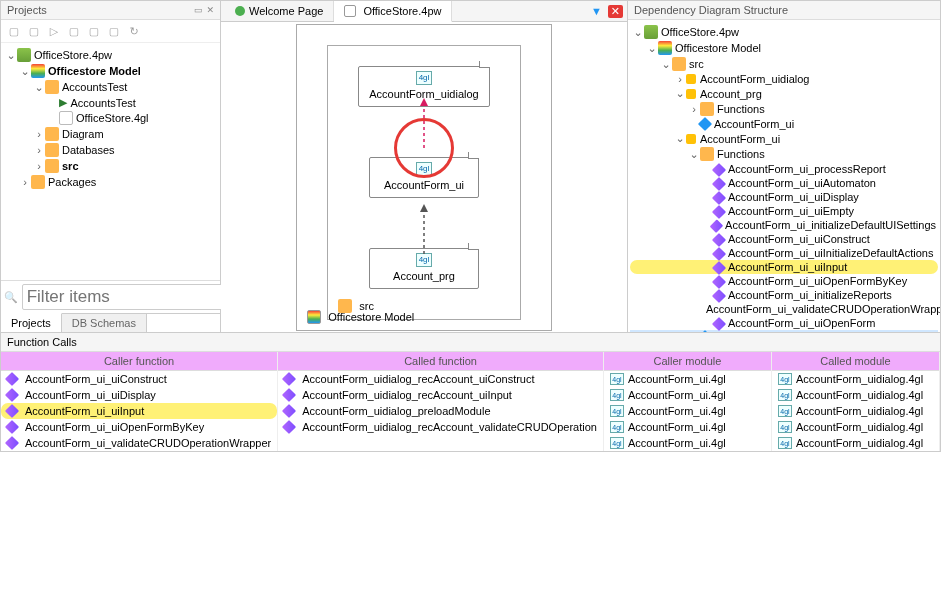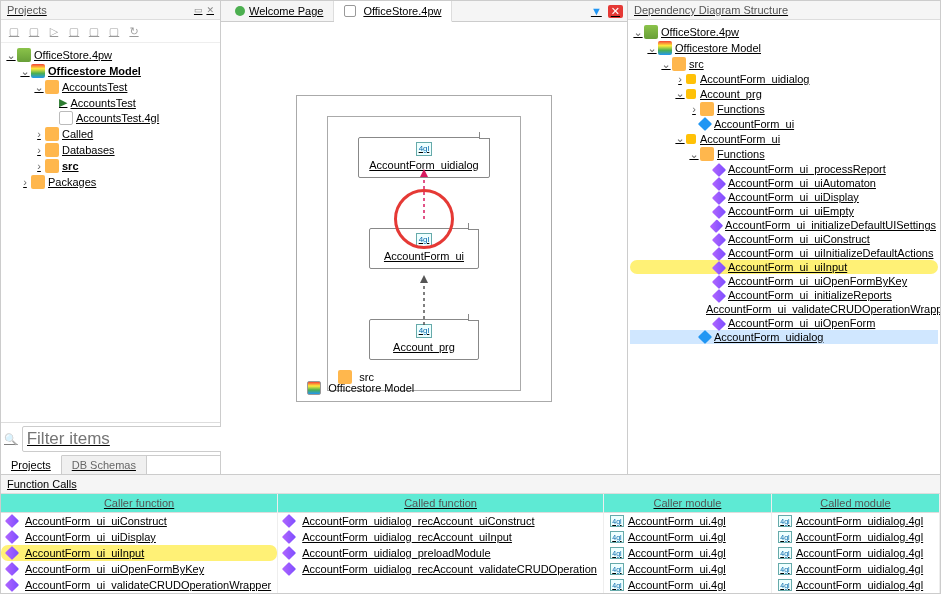--- a/index.html
+++ b/index.html
@@ -1,17 +1,17 @@
 <!DOCTYPE html>
 <html><head>
 <meta charset="utf-8">
 <style>
 * { box-sizing: border-box; font-family: "Segoe UI", Tahoma, sans-serif; font-size: 11px; }
 body { margin: 0; padding: 0; background: #fff; color: #000; user-select: none; }
-.app { display: flex; flex-direction: column; width: 941px; height: 594px; border: 1px solid #ccc; text-decoration: underline; }
+.app { display: flex; flex-direction: column; width: 941px; height: 452px; border: 1px solid #ccc; }
 
 
 .main-row { display: flex; flex: 1; min-height: 0; }
 
 
 .projects { width: 220px; border-right: 1px solid #ccc; display: flex; flex-direction: column; }
 .panel-header { padding: 3px 6px; background: #f5f5f5; border-bottom: 1px solid #ddd; display: flex; align-items: center; justify-content: space-between; }
 .panel-header .title { font-weight: normal; color: #555; }
 .panel-header .controls { display: flex; gap: 4px; }
 .toolbar { padding: 2px 4px; border-bottom: 1px solid #eee; display: flex; gap: 2px; }
@@ -63,21 +63,21 @@
 .blue-ic { display: inline-block; width: 10px; height: 10px; background: #2196f3; transform: rotate(45deg); margin-right: 4px; border-radius: 1px; }
 .yellow-ic { display: inline-block; width: 10px; height: 10px; background: #ffc107; border-radius: 2px; margin-right: 4px; }
 .hl-yellow { background: #fff176; border-radius: 7px; }
 .sel-blue { background: #d0e7ff; }
 
 
 .funcalls { border-top: 1px solid #ccc; text-align: center; }
 .funcalls-hdr { padding: 3px 6px; background: #f5f5f5; border-bottom: 1px solid #ddd; display: flex; justify-content: space-between; }
 .table-wrap { display: flex; }
 .col { flex: 1; border-right: 1px solid #eee; }
-.col-hdr { padding: 3px 6px; border-bottom: 1px solid #ddd; color: #555; background: #5eead4; }
+.col-hdr { padding: 3px 6px; border-bottom: 1px solid #ddd; color: #555; background: #f0abfc; }
 .col-row { padding: 2px 6px; display: flex; align-items: center; gap: 4px; white-space: nowrap; overflow: hidden; text-overflow: ellipsis; }
 .fileic { width: 14px; height: 12px; border: 1px solid #6aa; background: #eff; font-size: 7px; display: inline-flex; align-items: center; justify-content: center; color: #06a; }
 
 .chev { font-size: 9px; color: #888; }
 </style>
 </head>
 <body>
 
 <div class="app">
   <div class="main-row">
@@ -116,26 +116,26 @@
             <span>AccountsTest</span>
           </div>
           <div class="tree-node indent-3">
             <span class="twisty"></span>
             <span style="color:#2e7d32;margin-right:3px">▶</span>
             <span>AccountsTest</span>
           </div>
           <div class="tree-node indent-3">
             <span class="twisty"></span>
             <span class="icon-sq icon-file"></span>
-            <span>AccountsTest.4gl</span>
+            <span>OfficeStore.4gl</span>
           </div>
           <div class="tree-node indent-2">
             <span class="twisty">›</span>
             <span class="icon-sq icon-folder"></span>
-            <span>Called</span>
+            <span>Diagram</span>
           </div>
           <div class="tree-node indent-2">
             <span class="twisty">›</span>
             <span class="icon-sq icon-folder"></span>
             <span>Databases</span>
           </div>
           <div class="tree-node indent-2">
             <span class="twisty">›</span>
             <span class="icon-sq icon-folder"></span>
             <span class="bold">src</span>

